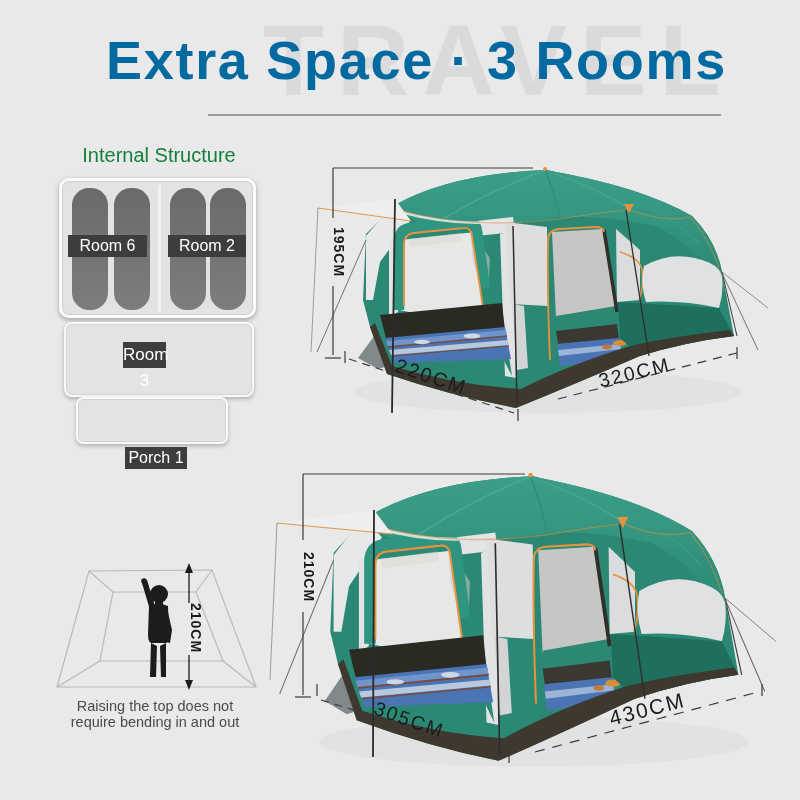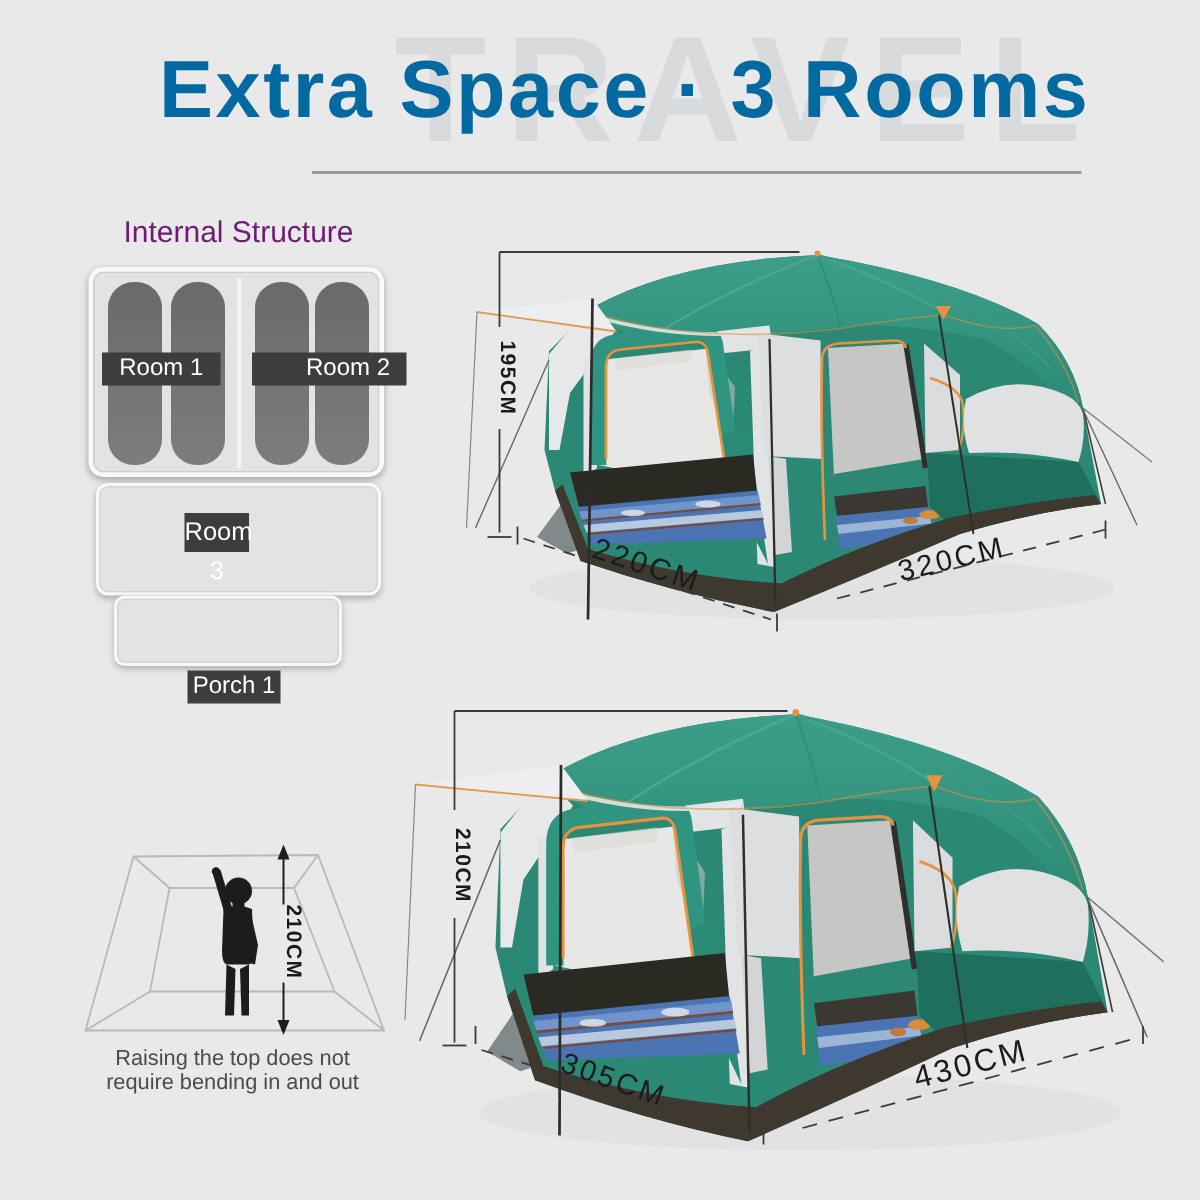--- a/index.html
+++ b/index.html
@@ -11,37 +11,37 @@
 </head>
 <body>
 <div id="page">
 
   <div class="abs" style="left:263px;top:3px;font-size:100px;font-weight:bold;letter-spacing:13px;color:#d9dadc;">TRAVEL</div>
 
   <div class="abs" style="left:106px;top:29px;font-size:54px;font-weight:bold;color:#0369a1;letter-spacing:1.7px;white-space:nowrap;">Extra Space · 3 Rooms</div>
 
   <div class="abs" style="left:208px;top:114px;width:513px;height:0;border-top:2px solid #9a9a9a;"></div>
 
-  <div class="abs" style="left:59px;top:144px;width:200px;text-align:center;font-size:20px;color:#701a75;">Internal Structure</div>
+  <div class="abs" style="left:59px;top:144px;width:200px;text-align:center;font-size:20px;color:#15803d;">Internal Structure</div>
 
   <div class="abs" style="left:59px;top:178px;width:197px;height:140px;border-radius:10px;background:#e3e3e3;border:3px solid #fafafa;box-sizing:border-box;box-shadow:0 2px 5px rgba(0,0,0,0.30), inset 0 0 0 1px #cfcfcf;"></div>
 
   <div class="abs" style="left:72px;top:188px;width:36px;height:122px;border-radius:17px;background:linear-gradient(180deg,#6a6a6a,#7d7d7d);"></div>
 
   <div class="abs" style="left:114px;top:188px;width:36px;height:122px;border-radius:17px;background:linear-gradient(180deg,#6a6a6a,#7d7d7d);"></div>
 
   <div class="abs" style="left:158px;top:185px;width:3px;height:127px;background:#f2f2f2;"></div>
 
   <div class="abs" style="left:170px;top:188px;width:36px;height:122px;border-radius:17px;background:linear-gradient(180deg,#6a6a6a,#7d7d7d);"></div>
 
   <div class="abs" style="left:210px;top:188px;width:36px;height:122px;border-radius:17px;background:linear-gradient(180deg,#6a6a6a,#7d7d7d);"></div>
 
-  <div class="abs lbl" style="left:68px;top:235px;width:79px;height:22px;line-height:22px;font-size:16px;">Room 1</div>
-
-  <div class="abs lbl" style="left:168px;top:235px;width:78px;height:22px;line-height:22px;font-size:16px;padding-left:25px;">Room 2</div>
+  <div class="abs lbl" style="left:68px;top:235px;width:79px;height:22px;line-height:22px;font-size:16px;">Room 6</div>
+
+  <div class="abs lbl" style="left:168px;top:235px;width:78px;height:22px;line-height:22px;font-size:16px;">Room 2</div>
 
   <div class="abs" style="left:64px;top:322px;width:190px;height:75px;border-radius:8px;background:#e3e3e3;border:2px solid #f8f8f8;box-sizing:border-box;box-shadow:0 2px 4px rgba(0,0,0,0.25), inset 0 0 0 1px #d4d4d4;"></div>
 
   <div class="abs lbl" style="left:123px;top:342px;width:43px;height:26px;line-height:26px;font-size:17px;">Room 3</div>
 
   <div class="abs" style="left:76px;top:397px;width:152px;height:47px;border-radius:7px;background:#e3e3e3;border:2px solid #f8f8f8;box-sizing:border-box;box-shadow:0 2px 4px rgba(0,0,0,0.25), inset 0 0 0 1px #d4d4d4;"></div>
 
   <div class="abs lbl" style="left:125px;top:407px;width:62px;height:22px;line-height:22px;font-size:16px;margin-top:40px;">Porch 1</div>
 
   <svg class="abs" style="left:0;top:0;" width="800" height="800" viewBox="0 0 800 800">

